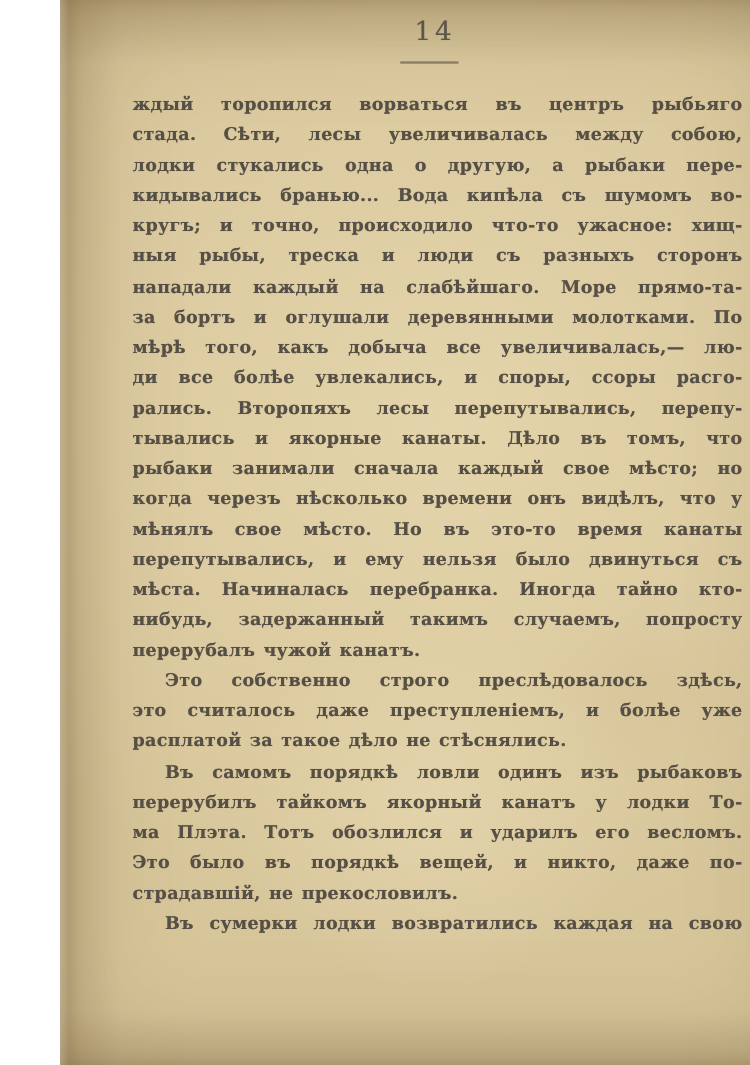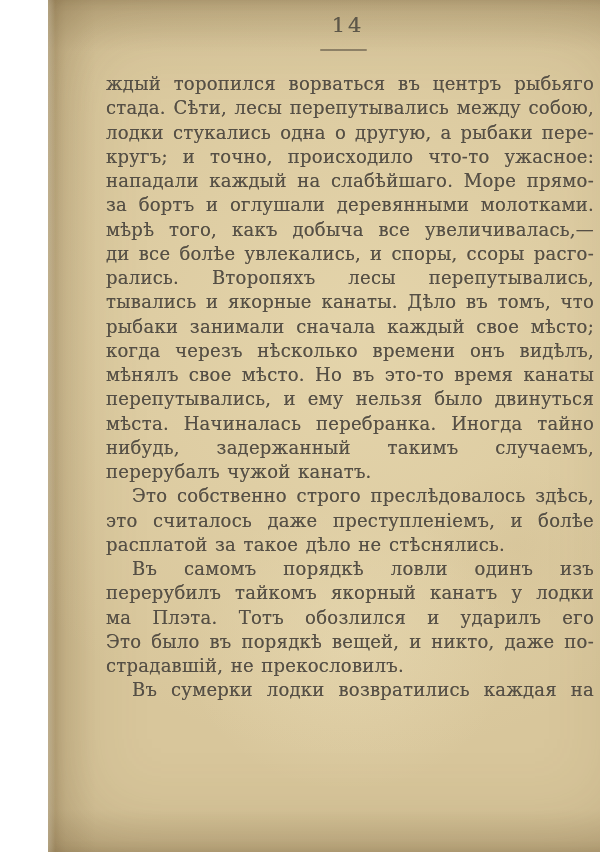--- a/index.html
+++ b/index.html
@@ -53,50 +53,53 @@
     background: rgba(116,106,86,0.75);
     border-radius: 1px;
   }
   .text-block {
     position: absolute;
     top: 72px;
     left: 58px;
     width: 488px;
   }
   .line {
-    font-size: 18px;
+    font-size: 14px;
     line-height: 24.25px;
     height: 24.25px;
     overflow: hidden;
     letter-spacing: 0.25px;
     word-spacing: 1.5px;
     text-align: justify;
     text-align-last: justify;
     white-space: normal;
     color: #554f45;
     text-shadow: 0 0 0.55px rgba(85,79,69,0.60);
+    font-weight: bold;
   }
   .line.eop {
     text-align-last: left;
   }
   .line.indent {
     text-indent: 26px;
   }
 </style>
 </head>
 <body>
 
 <div class="page">
   <div class="pagenum">14</div>
   <div class="pagenum-rule"></div>
   <div class="text-block">
       <div class="line">ждый торопился ворваться въ центръ рыбьяго</div>
-      <div class="line">стада. Сѣти, лесы перепутывались между собою,</div>
+      <div class="line">стада. Сѣти, лесы увеличивалась между собою,</div>
       <div class="line">лодки стукались одна о другую, а рыбаки пере-</div>
+      <div class="line">кидывались бранью... Вода кипѣла съ шумомъ во-</div>
       <div class="line">кругъ; и точно, происходило что-то ужасное: хищ-</div>
+      <div class="line">ныя рыбы, треска и люди съ разныхъ сторонъ</div>
       <div class="line">нападали каждый на слабѣйшаго. Море прямо-та-</div>
       <div class="line">за бортъ и оглушали деревянными молотками. По</div>
       <div class="line">мѣрѣ того, какъ добыча все увеличивалась,— лю-</div>
       <div class="line">ди все болѣе увлекались, и споры, ссоры расго-</div>
       <div class="line">рались. Второпяхъ лесы перепутывались, перепу-</div>
       <div class="line">тывались и якорные канаты. Дѣло въ томъ, что</div>
       <div class="line">рыбаки занимали сначала каждый свое мѣсто; но</div>
       <div class="line">когда черезъ нѣсколько времени онъ видѣлъ, что у</div>
       <div class="line">мѣнялъ свое мѣсто. Но въ это-то время канаты</div>
       <div class="line">перепутывались, и ему нельзя было двинуться съ</div>

